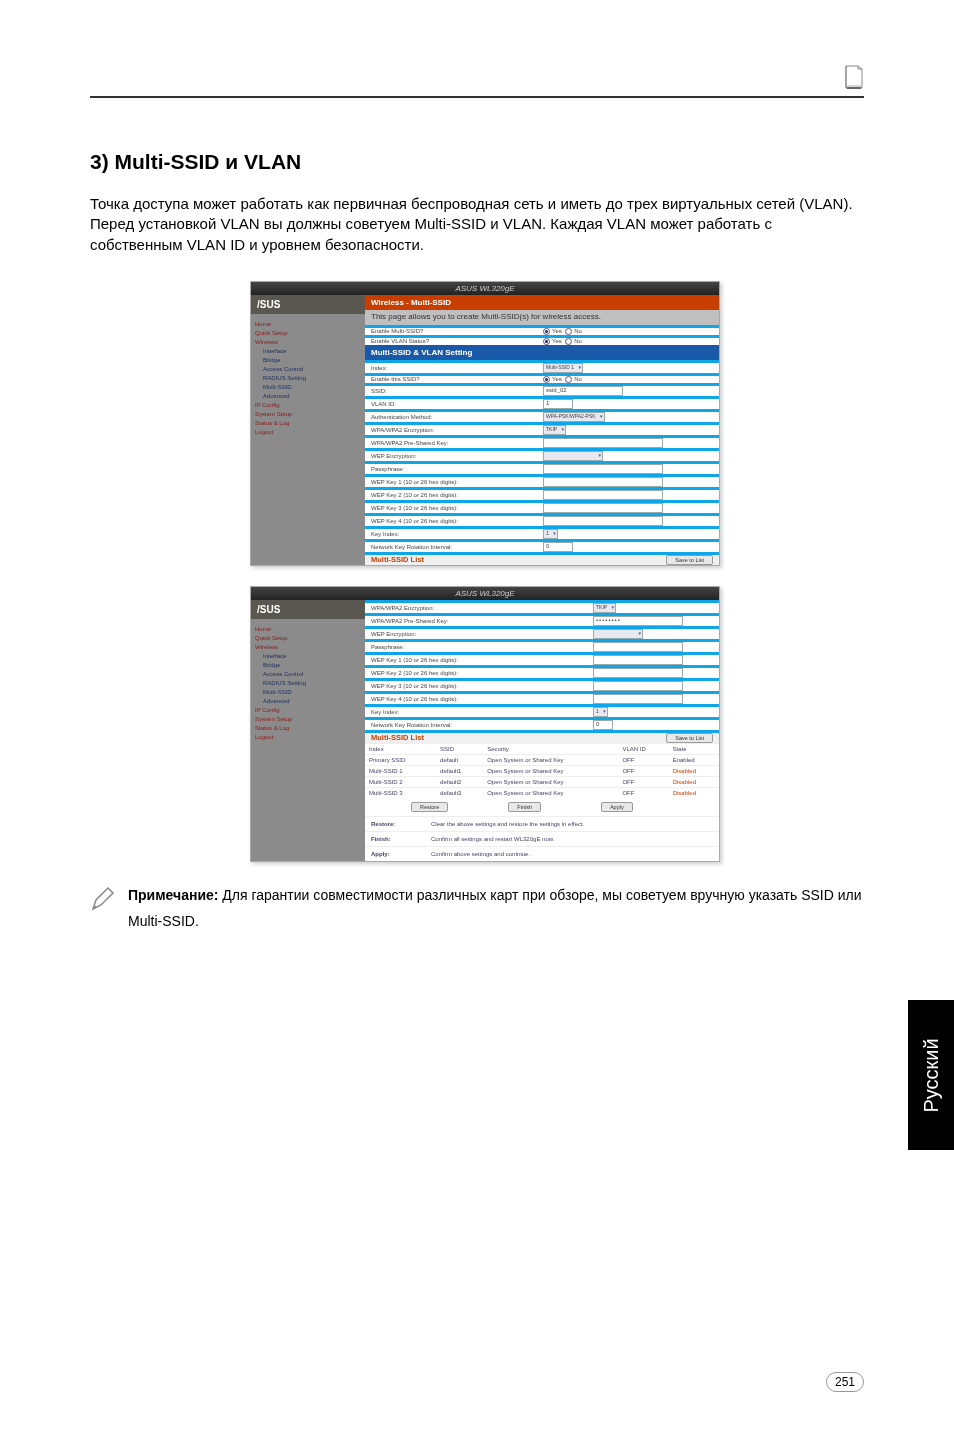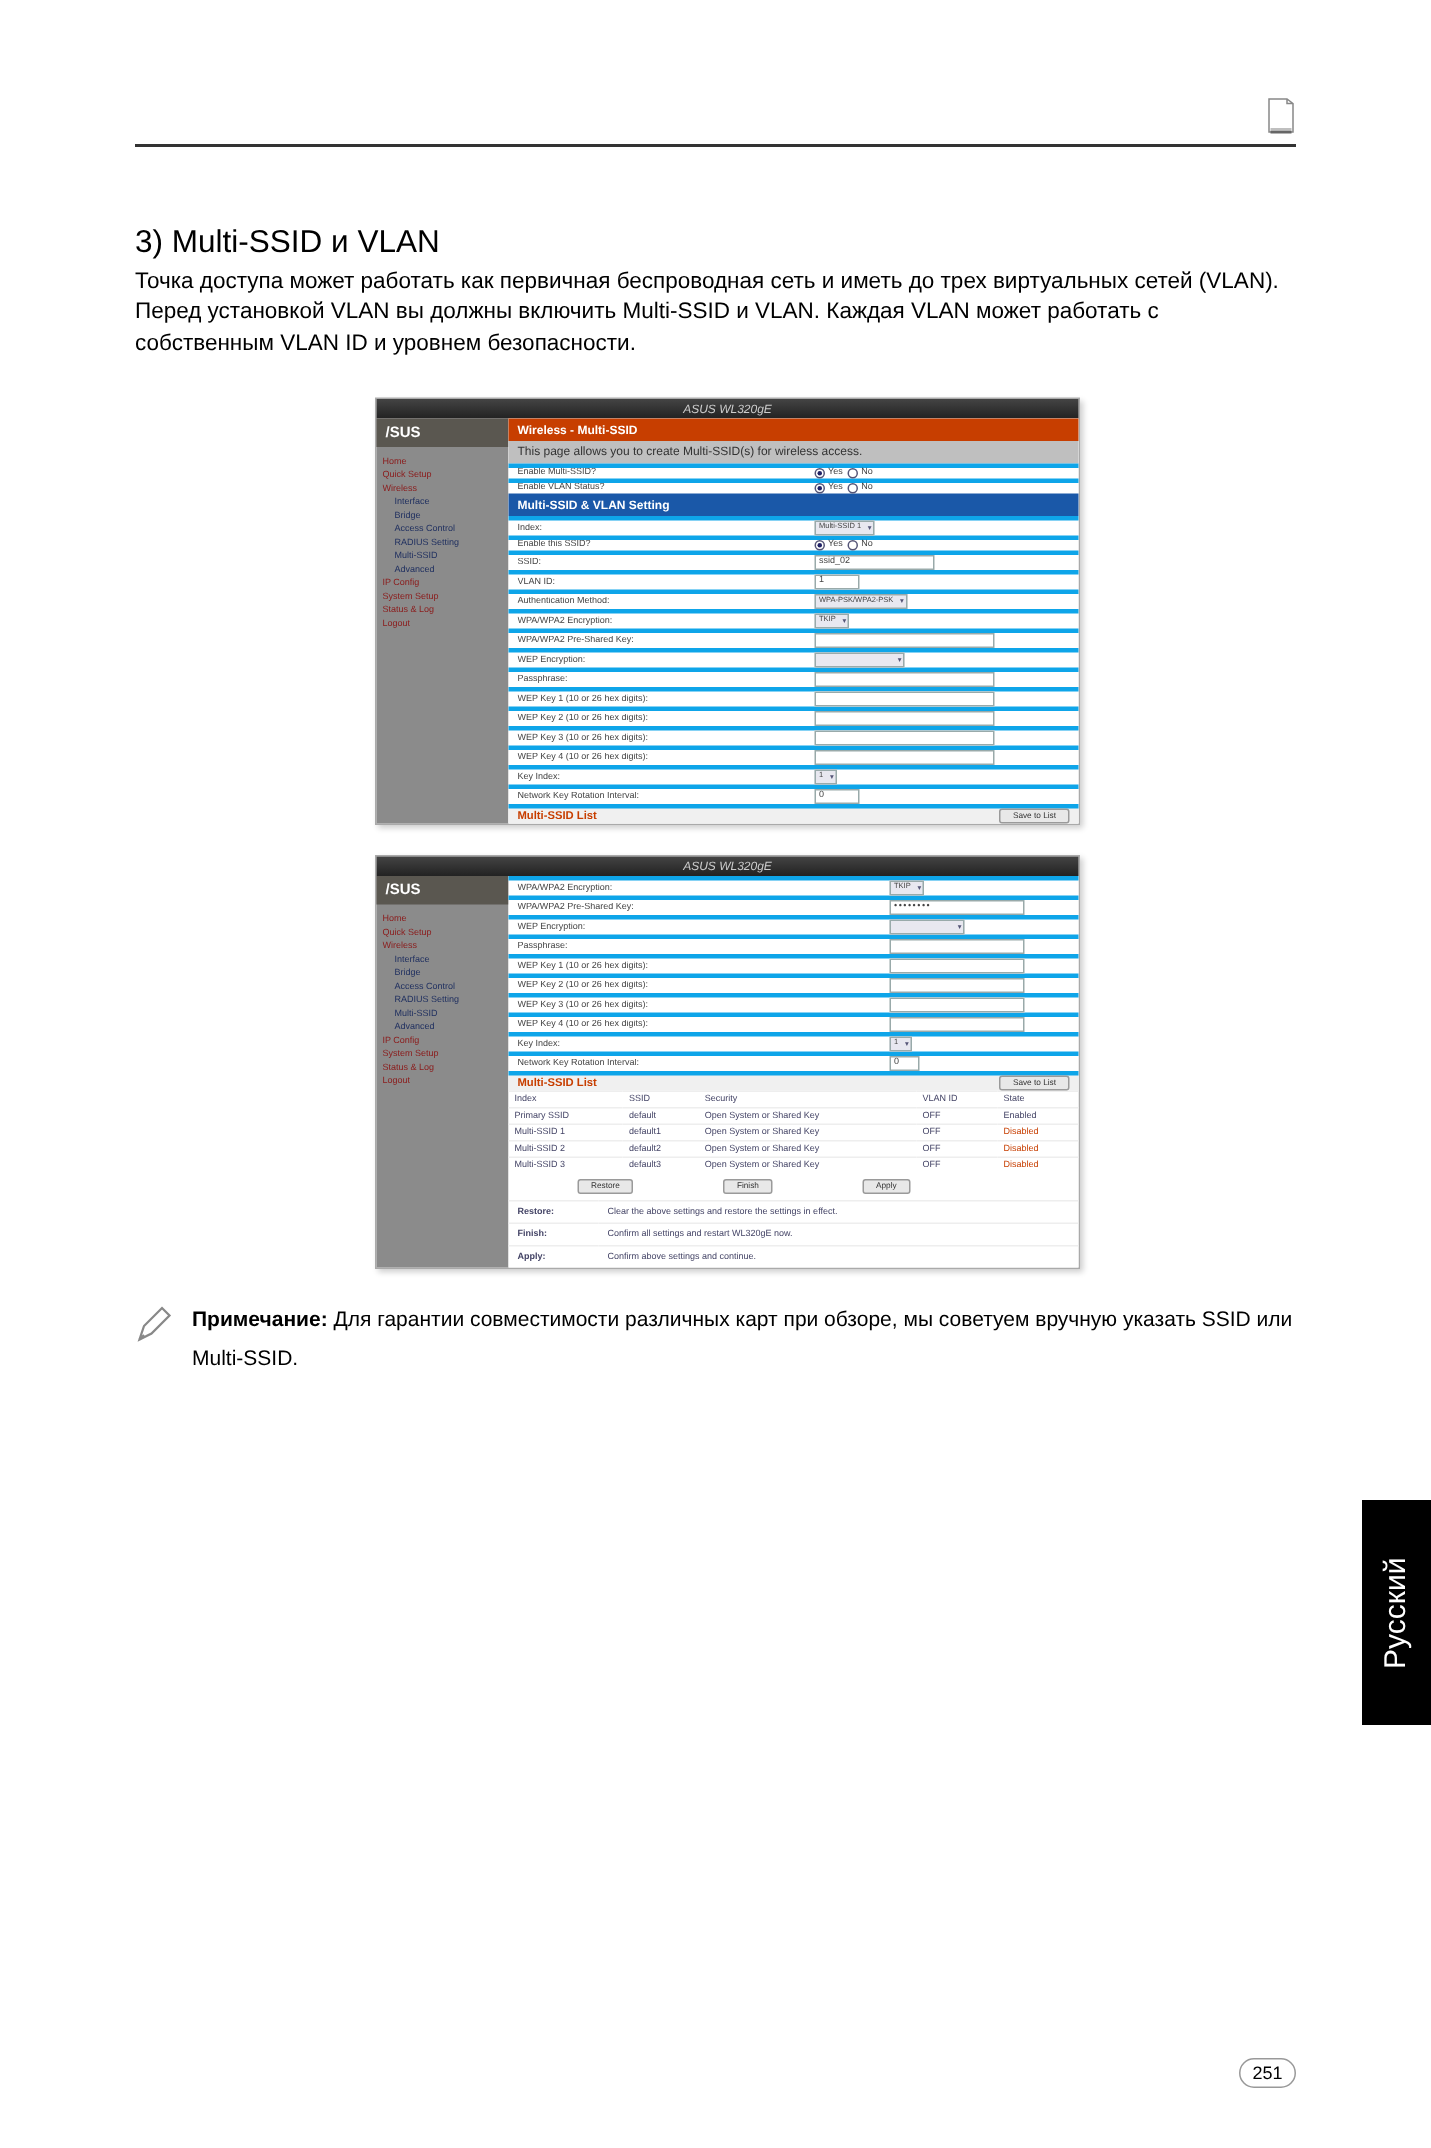--- a/index.html
+++ b/index.html
@@ -2,29 +2,29 @@
 <html><head>
 <meta charset="utf-8">
 <style>
   * { box-sizing: border-box; margin: 0; padding: 0; }
   html, body { width: 954px; height: 1432px; font-family: Arial, Helvetica, sans-serif; background: #fff; color: #000; }
   .page { position: relative; width: 954px; height: 1432px; padding: 80px 90px 40px 90px; }
   .header-line { position: absolute; top: 96px; left: 90px; right: 90px; border-top: 2px solid #333; }
   .header-text { position: absolute; top: 72px; right: 110px; font-size: 13px; font-weight: bold; text-align: right; }
   .book-icon { position: absolute; top: 64px; right: 90px; width: 20px; height: 26px; }
   .book-icon svg { width: 20px; height: 26px; }
-  h2 { font-size: 21px; font-weight: normal; margin-top: 70px; margin-bottom: 4px; }
+  h2 { font-size: 21px; font-weight: bold; margin-top: 70px; margin-bottom: 20px; }
   .intro { font-size: 15px; line-height: 1.35; margin-bottom: 26px; }
   .screenshot-wrap { text-align: center; margin-bottom: 20px; }
   .shot { display: inline-block; border: 1px solid #aaa; box-shadow: 2px 2px 4px rgba(0,0,0,0.2); background: #fff; text-align: left; font-size: 7px; margin-left: 16px; }
   .shot-a { width: 470px; }
   .shot-b { width: 470px; }
   .titlebar { background: linear-gradient(#444,#222); color: #ccc; font-size: 8px; font-style: italic; text-align: center; padding: 2px 0; }
   .shot-inner { display: flex; }
-  .sidebar { width: 88px; background: #8b8b8b; }
+  .sidebar { width: 114px; background: #8b8b8b; }
   .logo { background: #5a5750; color: #fff; font-size: 10px; font-weight: bold; padding: 4px 6px; }
   .nav { padding: 6px 4px; font-size: 6px; color: #203060; line-height: 1.5; }
   .nav div { white-space: nowrap; overflow: hidden; }
   .nav .r { color: #8b1a1a; }
   .nav .i { padding-left: 8px; }
   .main { flex: 1; background: #fff; }
   .band { font-size: 8px; font-weight: bold; padding: 3px 6px; }
   .band-red { background: #c73e00; color: #fff; }
   .band-gray { background: #bfbfbf; color: #333; font-weight: normal; padding: 2px 6px 4px; }
   .band-blue { background: #1a58a8; color: #fff; }
@@ -57,21 +57,21 @@
   <div class="book-icon">
     <svg viewBox="0 0 20 26">
         <path d="M2 2 h12 l4 3 v19 h-16 z M2 2 v22 M14 2 v3 h4" fill="none" stroke="#888" stroke-width="1"></path>
         <path d="M3 24 h14" stroke="#666" stroke-width="2"></path>
         <path d="M3 22 h14" stroke="#aaa" stroke-width="1"></path>
       </svg>
   </div>
   <div class="header-line"></div>
 
   <h2>3) Multi-SSID и VLAN</h2>
-  <p class="intro">Точка доступа может работать как первичная беспроводная сеть и иметь до трех виртуальных сетей (VLAN). Перед установкой VLAN вы должны включить Multi-SSID и VLAN. Каждая VLAN может работать с собственным VLAN ID и уровнем безопасности.</p>
+  <p class="intro">Точка доступа может работать как первичная беспроводная сеть и иметь до трех виртуальных сетей (VLAN). Перед установкой VLAN вы должны советуем Multi-SSID и VLAN. Каждая VLAN может работать с собственным VLAN ID и уровнем безопасности.</p>
 
   <div class="screenshot-wrap">
     <div class="shot shot-a">
       <div class="titlebar">ASUS WL320gE</div>
       <div class="shot-inner">
         <div class="sidebar">
           <div class="logo">/SUS</div>
           <div class="nav">
             <div class="r">Home</div>
             <div class="r">Quick Setup</div>

